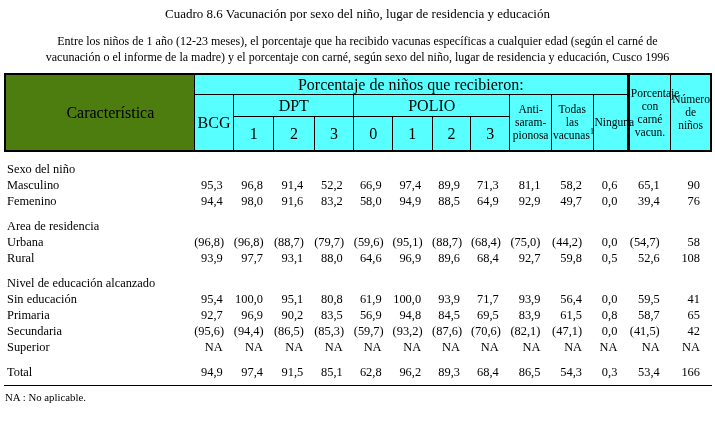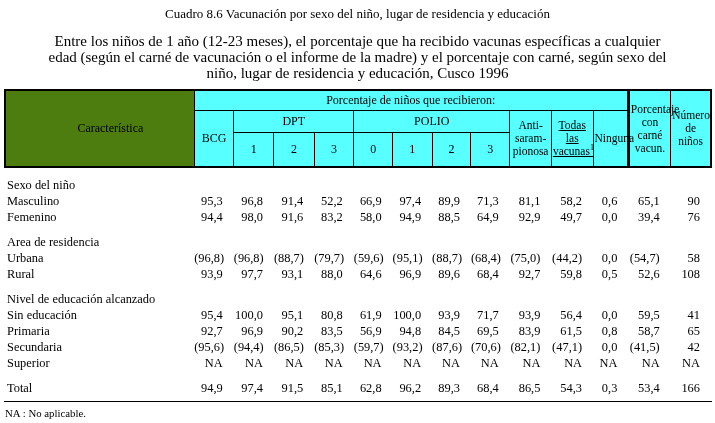--- a/index.html
+++ b/index.html
@@ -12,33 +12,33 @@
   }
   .title {
     margin-top: 6px;
     text-align: center;
     font-size: 13px;
   }
   .subtitle {
     margin-top: 11px;
     padding: 0 42px;
     text-align: center;
-    font-size: 15px;
+    font-size: 12px;
     line-height: 16px;
   }
   table.vac {
     border-collapse: collapse;
     table-layout: fixed;
     width: 708px;
     margin: 8px 0 0 4px;
   }
   thead th {
     border: 1px solid #000;
     font-weight: normal;
-    font-size: 12px;
+    font-size: 16px;
     padding: 0 1px;
     vertical-align: middle;
     text-align: center;
     line-height: 13px;
   }
   thead .ml { font-size: 11.5px; }
   .line { display: block; }
   sup { font-size: 8px; vertical-align: super; line-height: 0; }
   tr.h1 th { height: 19px; }
   tr.h2 th { height: 21px; }
@@ -111,21 +111,21 @@
     </tr>
     <tr class="h2">
       <th rowspan="2" class="bb2" style="background-color: rgb(87, 255, 255);">BCG</th>
       <th colspan="3" style="background-color: rgb(87, 255, 255);">DPT</th>
       <th colspan="4" style="background-color: rgb(87, 255, 255);">POLIO</th>
       <th rowspan="2" class="bb2 ml" style="background-color: rgb(87, 255, 255);">
         <span class="line">Anti-</span>
         <span class="line">saram-</span>
         <span class="line">pionosa</span>
       </th>
-      <th rowspan="2" class="bb2 ml" style="background-color: rgb(87, 255, 255); text-decoration: underline;">
+      <th rowspan="2" class="bb2 ml" style="background-color: rgb(87, 255, 255);">
         <span class="line">Todas las</span>
         <span class="line"><span>vacunas</span><sup>1</sup></span>
       </th>
       <th rowspan="2" class="bb2 ml" style="background-color: rgb(87, 255, 255);">Ninguna</th>
     </tr>
     <tr class="h3">
       <th class="bb2" style="background-color: rgb(87, 255, 255);">1</th>
       <th class="bb2" style="background-color: rgb(87, 255, 255);">2</th>
       <th class="bb2" style="background-color: rgb(87, 255, 255);">3</th>
       <th class="bb2" style="background-color: rgb(87, 255, 255);">0</th>

